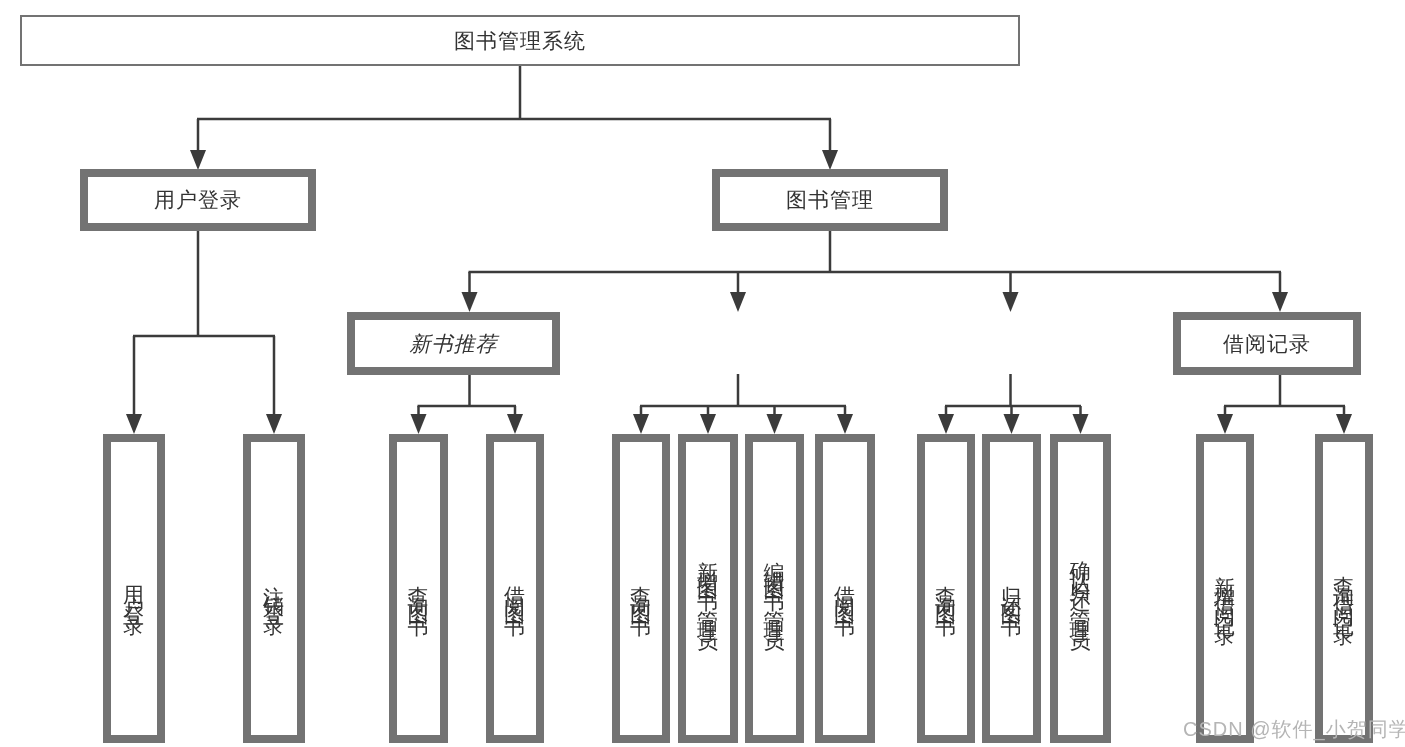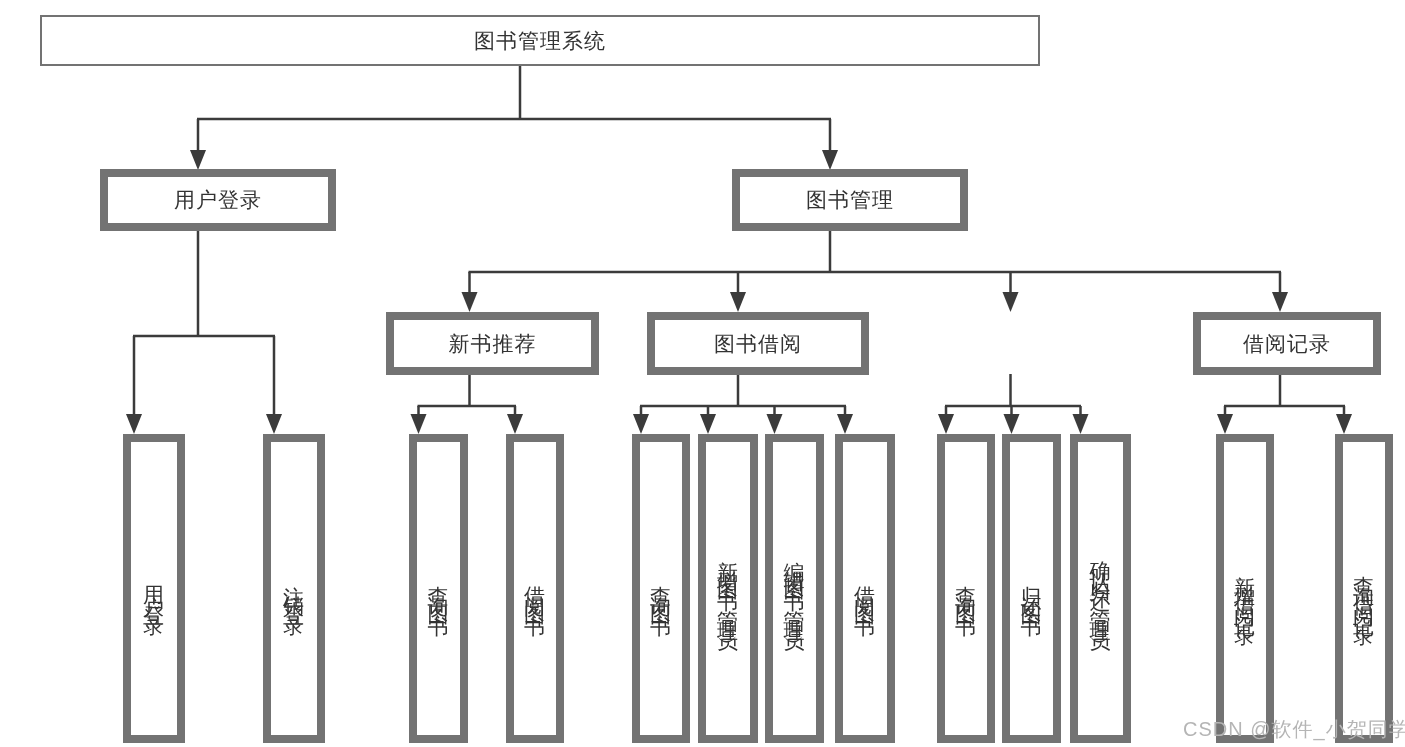--- a/index.html
+++ b/index.html
@@ -22,21 +22,20 @@
 
   .node {
     position: absolute;
     background: #ffffff;
     border: 8px solid #737373;
     color: #333333;
     display: flex;
     align-items: center;
     justify-content: center;
     z-index: 2;
-    margin-left: 20px;
   }
 
   .hnode {
     font-size: 21px;
     letter-spacing: 1px;
   }
 
   .root-node {
     border-width: 2px;
   }
@@ -126,22 +125,21 @@
     <polygon points="1217,414 1233,414 1225,434" stroke="none"></polygon>
     <line x1="1344" y1="406" x2="1344" y2="416"></line>
     <polygon points="1336,414 1352,414 1344,434" stroke="none"></polygon>
   </svg>
 
   <div class="node hnode root-node" style="left:20px; top:15px; width:1000px; height:51px;">图书管理系统</div>
 
   <div class="node hnode" style="left:80px; top:169px; width:236px; height:62px;">用户登录</div>
   <div class="node hnode" style="left:712px; top:169px; width:236px; height:62px;font-family:Liberation Mono, monospace;">图书管理</div>
 
-  <div class="node hnode" style="left:366px; top:312px; width:213px; height:63px;">新书推荐</div>
-  <div class="node hnode" style="left:627px; top:312px; width:222px; height:63px;">图书借阅</div>
+  <div class="node hnode" style="left:347px; top:312px; width:213px; height:63px;font-style:italic;">新书推荐</div>
   <div class="node hnode" style="left:1173px; top:312px; width:188px; height:63px;">借阅记录</div>
 
   <div class="node vnode" style="left:103px; top:434px; width:62px; height:309px;">
     <span>用户登录</span>
   </div>
   <div class="node vnode" style="left:243px; top:434px; width:62px; height:309px;">
     <span>注销登录</span>
   </div>
 
   <div class="node vnode" style="left:389px; top:434px; width:59px; height:309px;">

